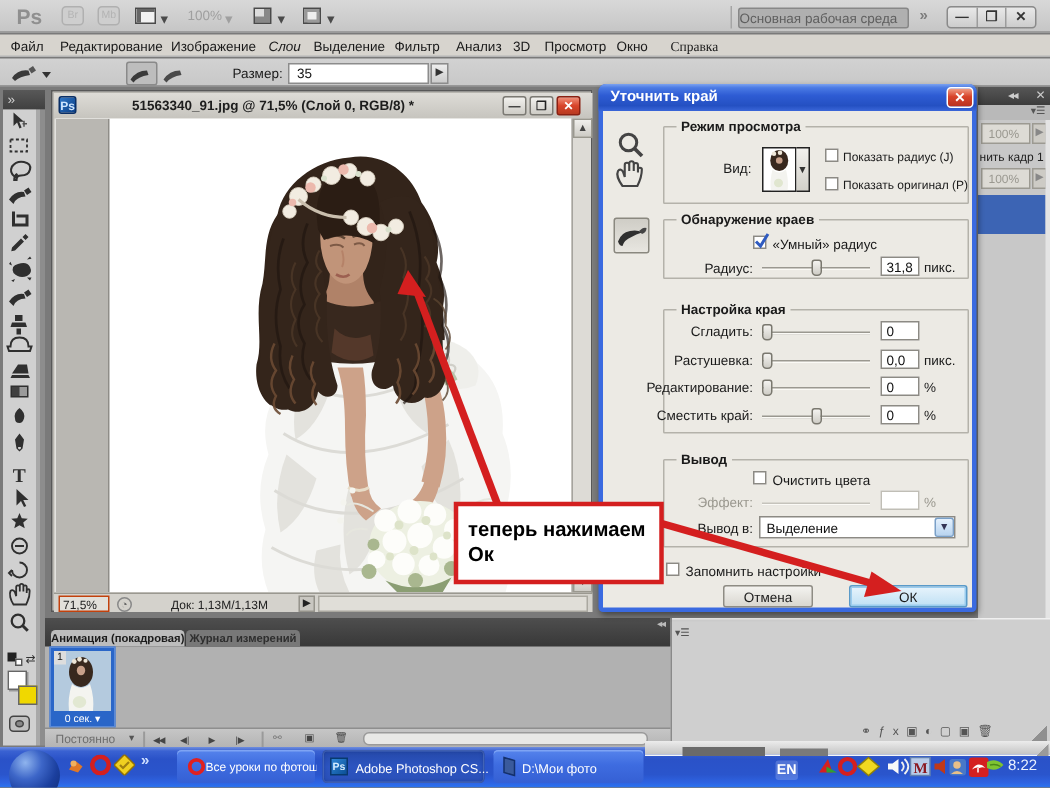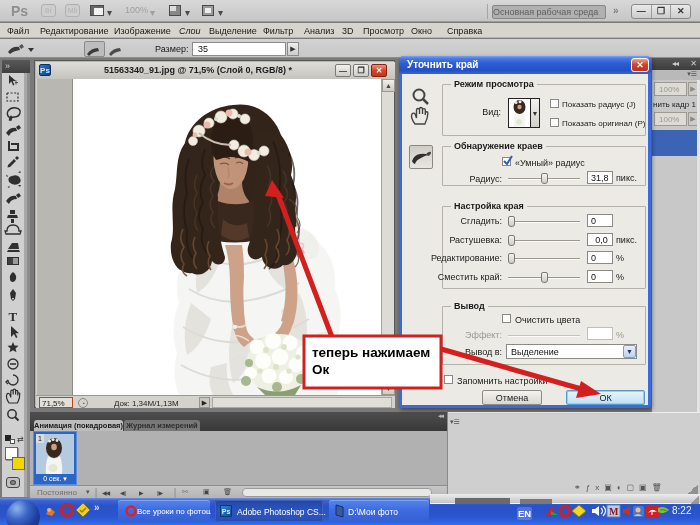--- a/index.html
+++ b/index.html
@@ -77,21 +77,21 @@
 <span style="left:7px;">Файл</span>
 <span style="left:40px;">Редактирование</span>
 <span style="left:114px;">Изображение</span>
 <span style="left:179px;font-style:italic;">Слои</span>
 <span style="left:209px;">Выделение</span>
 <span style="left:263px;">Фильтр</span>
 <span style="left:304px;">Анализ</span>
 <span style="left:342px;">3D</span>
 <span style="left:363px;">Просмотр</span>
 <span style="left:411px;">Окно</span>
-<span style="left:447px;">Справка</span>
+<span style="left:447px;font-family:Liberation Serif, serif;">Справка</span>
 </div>
 
 <div class="abs" id="optbar"></div>
 <div class="abs" style="left:6px;top:42px;width:30px;height:14px;">
 <svg width="30" height="14">
       <path d="M2 10 Q6 4 13 5 L14 8 Q7 9 4 12 Z" fill="#3a3a3a"></path>
       <path d="M13 4 l3 -2 2 3 -3 2z" fill="#555"></path>
       <path d="M22 6 l6 0 -3 4z" fill="#333"></path>
     </svg>
 </div>
@@ -145,21 +145,21 @@
   <div class="abs" style="left:8px;top:366px;width:5px;height:5px;background:#fff;border:1px solid #555;"></div>
   <div class="abs" style="left:15px;top:362px;font-size:8px;color:#333;">⇄</div>
   <div class="abs" style="left:3px;top:374px;width:13px;height:13px;background:#fff;border:1px solid #666;box-shadow:1px 1px 0 #999;"></div>
   <div class="abs" style="left:10px;top:384px;width:13px;height:13px;background:#f0d800;border:1px solid #666;"></div>
   <div class="abs" style="left:4px;top:404px;width:14px;height:11px;border:1px solid #444;border-radius:3px;background:#c0c0c0;">
       <div style="position:absolute;left:3px;top:2px;width:6px;height:5px;border-radius:50%;background:#888;border:1px solid #444;"></div>
     </div>
 </div>
 
 <div class="abs" id="docwin">
-  <div class="abs" id="doctitle"><span style="margin-left:36px;padding-left:32px;">51563340_91.jpg @ 71,5% (Слой 0, RGB/8) *</span></div>
+  <div class="abs" id="doctitle"><span style="margin-left:20px;padding-left:32px;">51563340_91.jpg @ 71,5% (Слой 0, RGB/8) *</span></div>
   <div class="abs" id="docpsico">Ps</div>
   <div class="abs docbtn" style="left:300px;">—</div>
   <div class="abs docbtn" style="left:318px;">❐</div>
   <div class="abs docbtn" style="left:336px;background:linear-gradient(180deg,#f0907a,#d8442a 50%,#b83a20);border-color:#8a2012;color:#fff;">✕</div>
   <div class="abs" id="canvas">
   <svg width="344" height="316" viewBox="0 0 344 316">
     <rect x="0" y="0" width="35" height="316" fill="#b9b7b2"></rect>
     <rect x="35" y="0" width="1" height="316" fill="#8f8d88"></rect>
 
     <path d="M250 180 Q268 178 292 188 L290 242 Q266 230 252 232 Z" fill="#ccd9e6"></path>
@@ -309,21 +309,21 @@
     </g>
   </svg>
   </div>
   <div class="abs" id="vscroll">
     <div class="scrbtn" style="top:0;">▲</div>
     <div class="scrbtn" style="bottom:0;">▼</div>
   </div>
   <div class="abs" id="docstatus">
     <div class="abs" style="left:3px;top:1px;width:34px;height:11px;background:#e2e0da;border:1px solid #c2410c;padding:1px 0 0 2px;font-size:8px;">71,5%</div>
     <div class="abs" style="left:42px;top:2px;width:10px;height:10px;border-radius:50%;border:1px solid #888;color:#666;font-size:7px;text-align:center;line-height:9px;">◔</div>
-    <div class="abs" style="left:78px;top:3px;">Док: 1,34M/1,13M</div>
+    <div class="abs" style="left:78px;top:3px;">Док: 1,13M/1,13M</div>
     <div class="abs" style="left:163px;top:1px;width:11px;height:11px;background:#c9c7c1;border:1px solid #96948c;font-size:7px;text-align:center;line-height:10px;">▶</div>
     <div class="abs" style="left:176px;top:1px;width:180px;height:11px;background:#e0ded8;border:1px solid #aaa8a0;"></div>
   </div>
 </div>
 
 <div class="abs" id="rightdock" style="left:652px;top:58px;width:48px;height:354px;background:#c8c8c8;">
   <div class="abs" style="left:0;top:0;width:48px;height:12px;background:linear-gradient(180deg,#565656,#3c3c3c);color:#ccc;font-size:8px;">
       <span style="position:absolute;left:20px;top:1px;letter-spacing:-1px;">◂◂</span>
       <span style="position:absolute;right:3px;top:1px;">✕</span>
     </div>
@@ -451,21 +451,21 @@
     </div>
   <div class="dlgtxt" style="left:0;width:100px;text-align:right;top:157px;">Сгладить:</div>
   <div class="slider" style="left:106px;top:162px;width:72px;">
       <div class="sthumb" style="left:0px;"></div>
     </div>
   <div class="vbox" style="left:185px;top:155px;">0</div>
   <div class="dlgtxt" style="left:0;width:100px;text-align:right;top:176px;">Растушевка:</div>
   <div class="slider" style="left:106px;top:181px;width:72px;">
       <div class="sthumb" style="left:0px;"></div>
     </div>
-  <div class="vbox" style="left:185px;top:174px;text-align:center;">0,0</div>
+  <div class="vbox" style="left:185px;top:174px;">0,0</div>
   <div class="dlgtxt" style="left:214px;top:176px;">пикс.</div>
   <div class="dlgtxt" style="left:0;width:100px;text-align:right;top:194px;">Редактирование:</div>
   <div class="slider" style="left:106px;top:199px;width:72px;">
       <div class="sthumb" style="left:0px;"></div>
     </div>
   <div class="vbox" style="left:185px;top:192px;">0</div>
   <div class="dlgtxt" style="left:214px;top:194px;">%</div>
   <div class="dlgtxt" style="left:0;width:100px;text-align:right;top:213px;">Сместить край:</div>
   <div class="slider" style="left:106px;top:218px;width:72px;">
       <div class="sthumb" style="left:33px;"></div>

